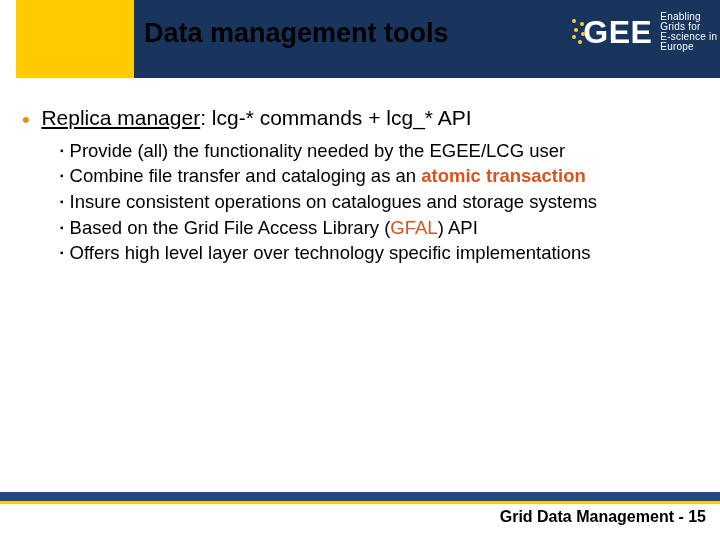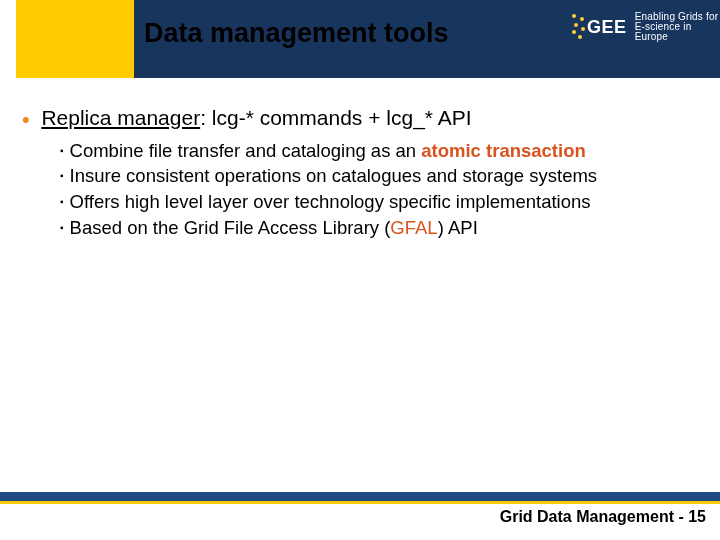--- a/index.html
+++ b/index.html
@@ -3,21 +3,21 @@
 <meta charset="utf-8">
 <style>
   html,body{margin:0;padding:0;width:720px;height:540px;background:#fff;font-family:Arial,Helvetica,sans-serif;overflow:hidden;}
   .slide{position:relative;width:720px;height:540px;}
   .header{position:absolute;left:16px;top:0;width:720px;height:78px;}
   .hdr-yellow{position:absolute;left:0;top:0;width:118px;height:78px;background:#ffcc00;}
   .hdr-blue{position:absolute;left:118px;top:0;width:602px;height:78px;background:#18355e;}
   .title{position:absolute;left:128px;top:18px;width:432px;font-size:27px;font-weight:bold;color:#000;font-family:Arial,Helvetica,sans-serif;}
   .logo{position:absolute;right:14px;top:12px;width:150px;height:55px;color:#fff;}
   .logo-row{display:flex;align-items:center;}
-  .logo-big{font-size:18px;font-weight:bold;letter-spacing:0.5px;font-family:Arial,Helvetica,sans-serif;}
+  .logo-big{font-size:32px;font-weight:bold;letter-spacing:0.5px;font-family:Arial,Helvetica,sans-serif;}
   .logo-tag{font-size:10px;line-height:10px;margin-left:8px;font-family:Arial,Helvetica,sans-serif;letter-spacing:0.2px;}
   .logo-dots{position:relative;width:14px;height:26px;margin-right:2px;}
   .dot{position:absolute;width:4px;height:4px;border-radius:50%;background:#ffcc33;}
   .d1{left:0;top:0;} .d2{left:8px;top:3px;} .d3{left:2px;top:9px;} .d4{left:9px;top:13px;} .d5{left:0;top:16px;} .d6{left:6px;top:21px;}
   .body{position:absolute;left:22px;top:95px;width:676px;font-size:21px;line-height:1.22;font-family:Arial,Helvetica,sans-serif;color:#000;}
   .lv1{margin:10px 0 6px 0;}
   .lv1 .dotb{color:#e58a1f;font-size:22px;position:relative;top:2px;}
   .subblock{margin-left:38px;margin-top:8px;}
   .lv2{font-size:18.5px;margin:3px 0;line-height:1.22;text-indent:-14px;padding-left:14px;}
   .lv2 .sq{color:#000;font-size:10px;position:relative;top:-3px;margin-right:6px;}
@@ -56,24 +56,25 @@
         </div>
       </div>
     </div>
   </div>
 
   <div class="body">
     <div class="lv1">
       <span class="dotb">•</span>&nbsp;&nbsp;<span style="text-decoration:underline">Replica manager</span><span>: lcg-* commands + lcg_* API</span>
     </div>
     <div class="subblock">
+      <div class="lv2"><span class="sq">▪</span><span>Provide (all) the functionality needed by the EGEE/LCG user</span></div>
       <div class="lv2"><span class="sq">▪</span><span>Combine file transfer and cataloging as an </span><b class="red">atomic transaction</b></div>
       <div class="lv2"><span class="sq">▪</span><span>Insure consistent operations on catalogues and storage systems</span></div>
+      <div class="lv2"><span class="sq">▪</span><span>Based on the Grid File Access Library (</span><span class="acc">GFAL</span><span>)  API</span></div>
       <div class="lv2"><span class="sq">▪</span><span>Offers high level layer over technology specific implementations</span></div>
-      <div class="lv2"><span class="sq">▪</span><span>Based on the Grid File Access Library (</span><span class="acc">GFAL</span><span>)  API</span></div>
     </div>
   </div>
 
   <div class="footer">
     <div class="foot-blue"></div>
     <div class="foot-yellow"></div>
     <div class="foot-text">Grid Data Management  -  15</div>
   </div>
 </div>
 

